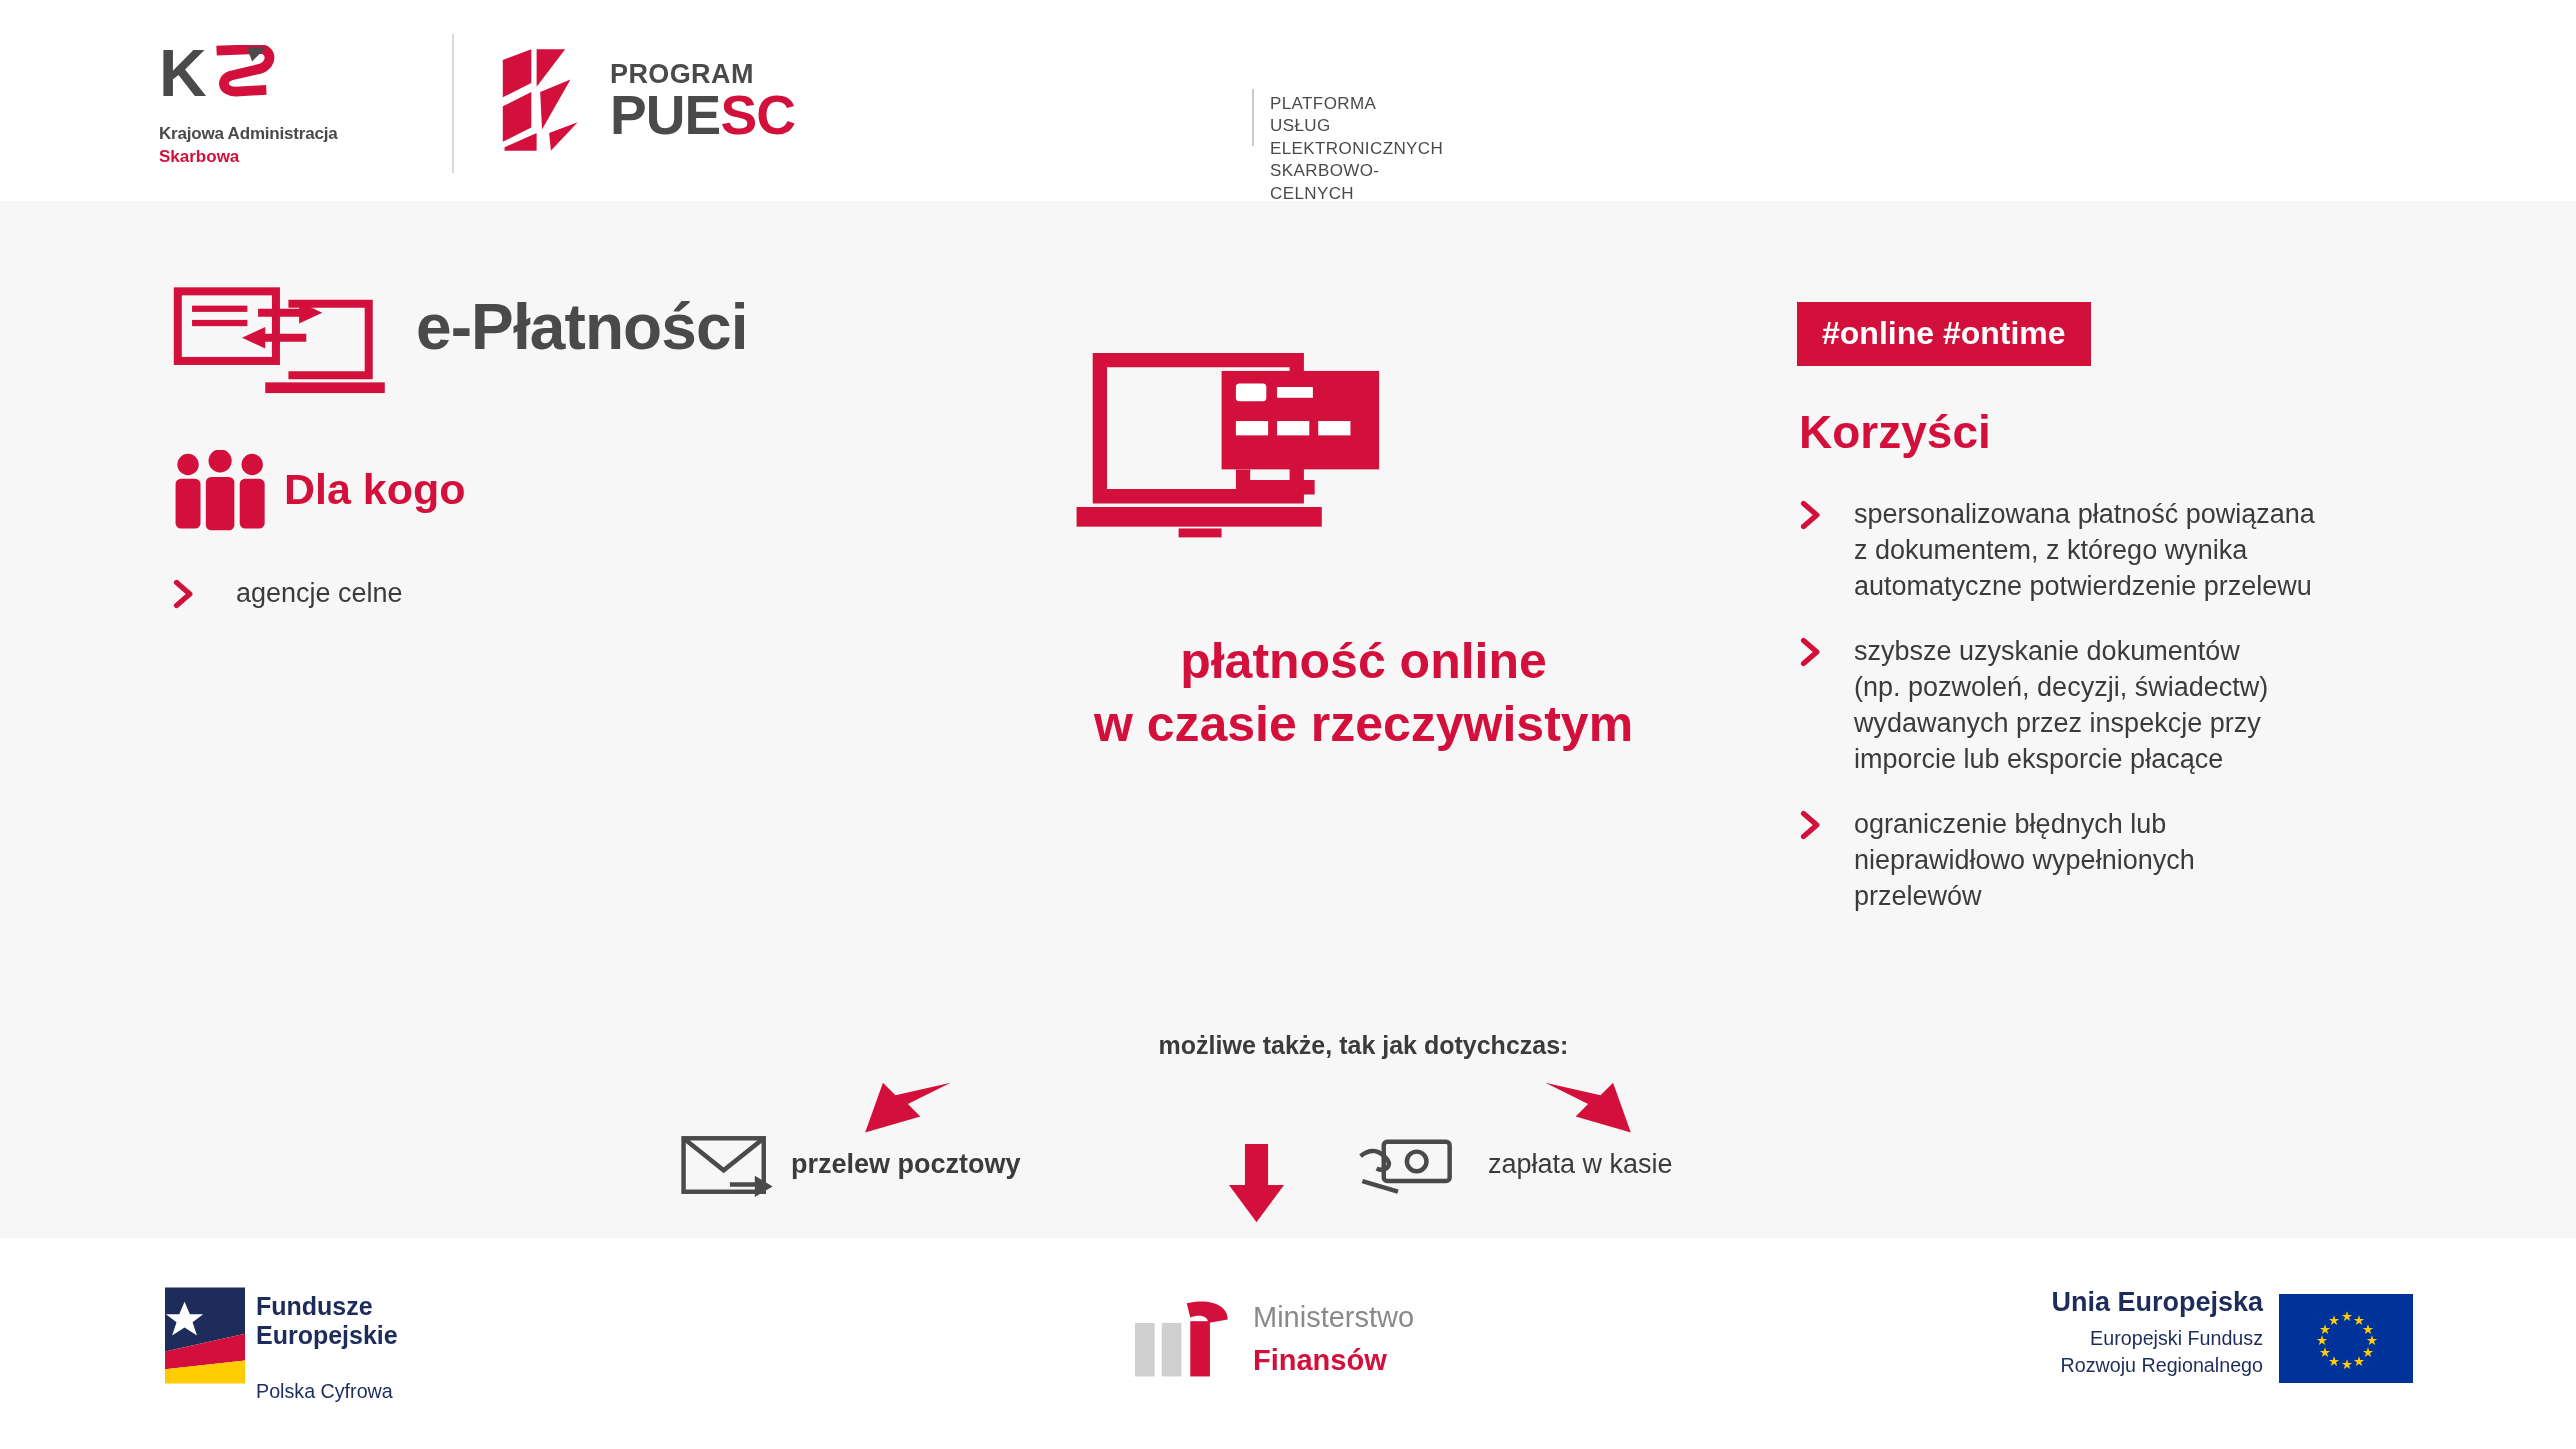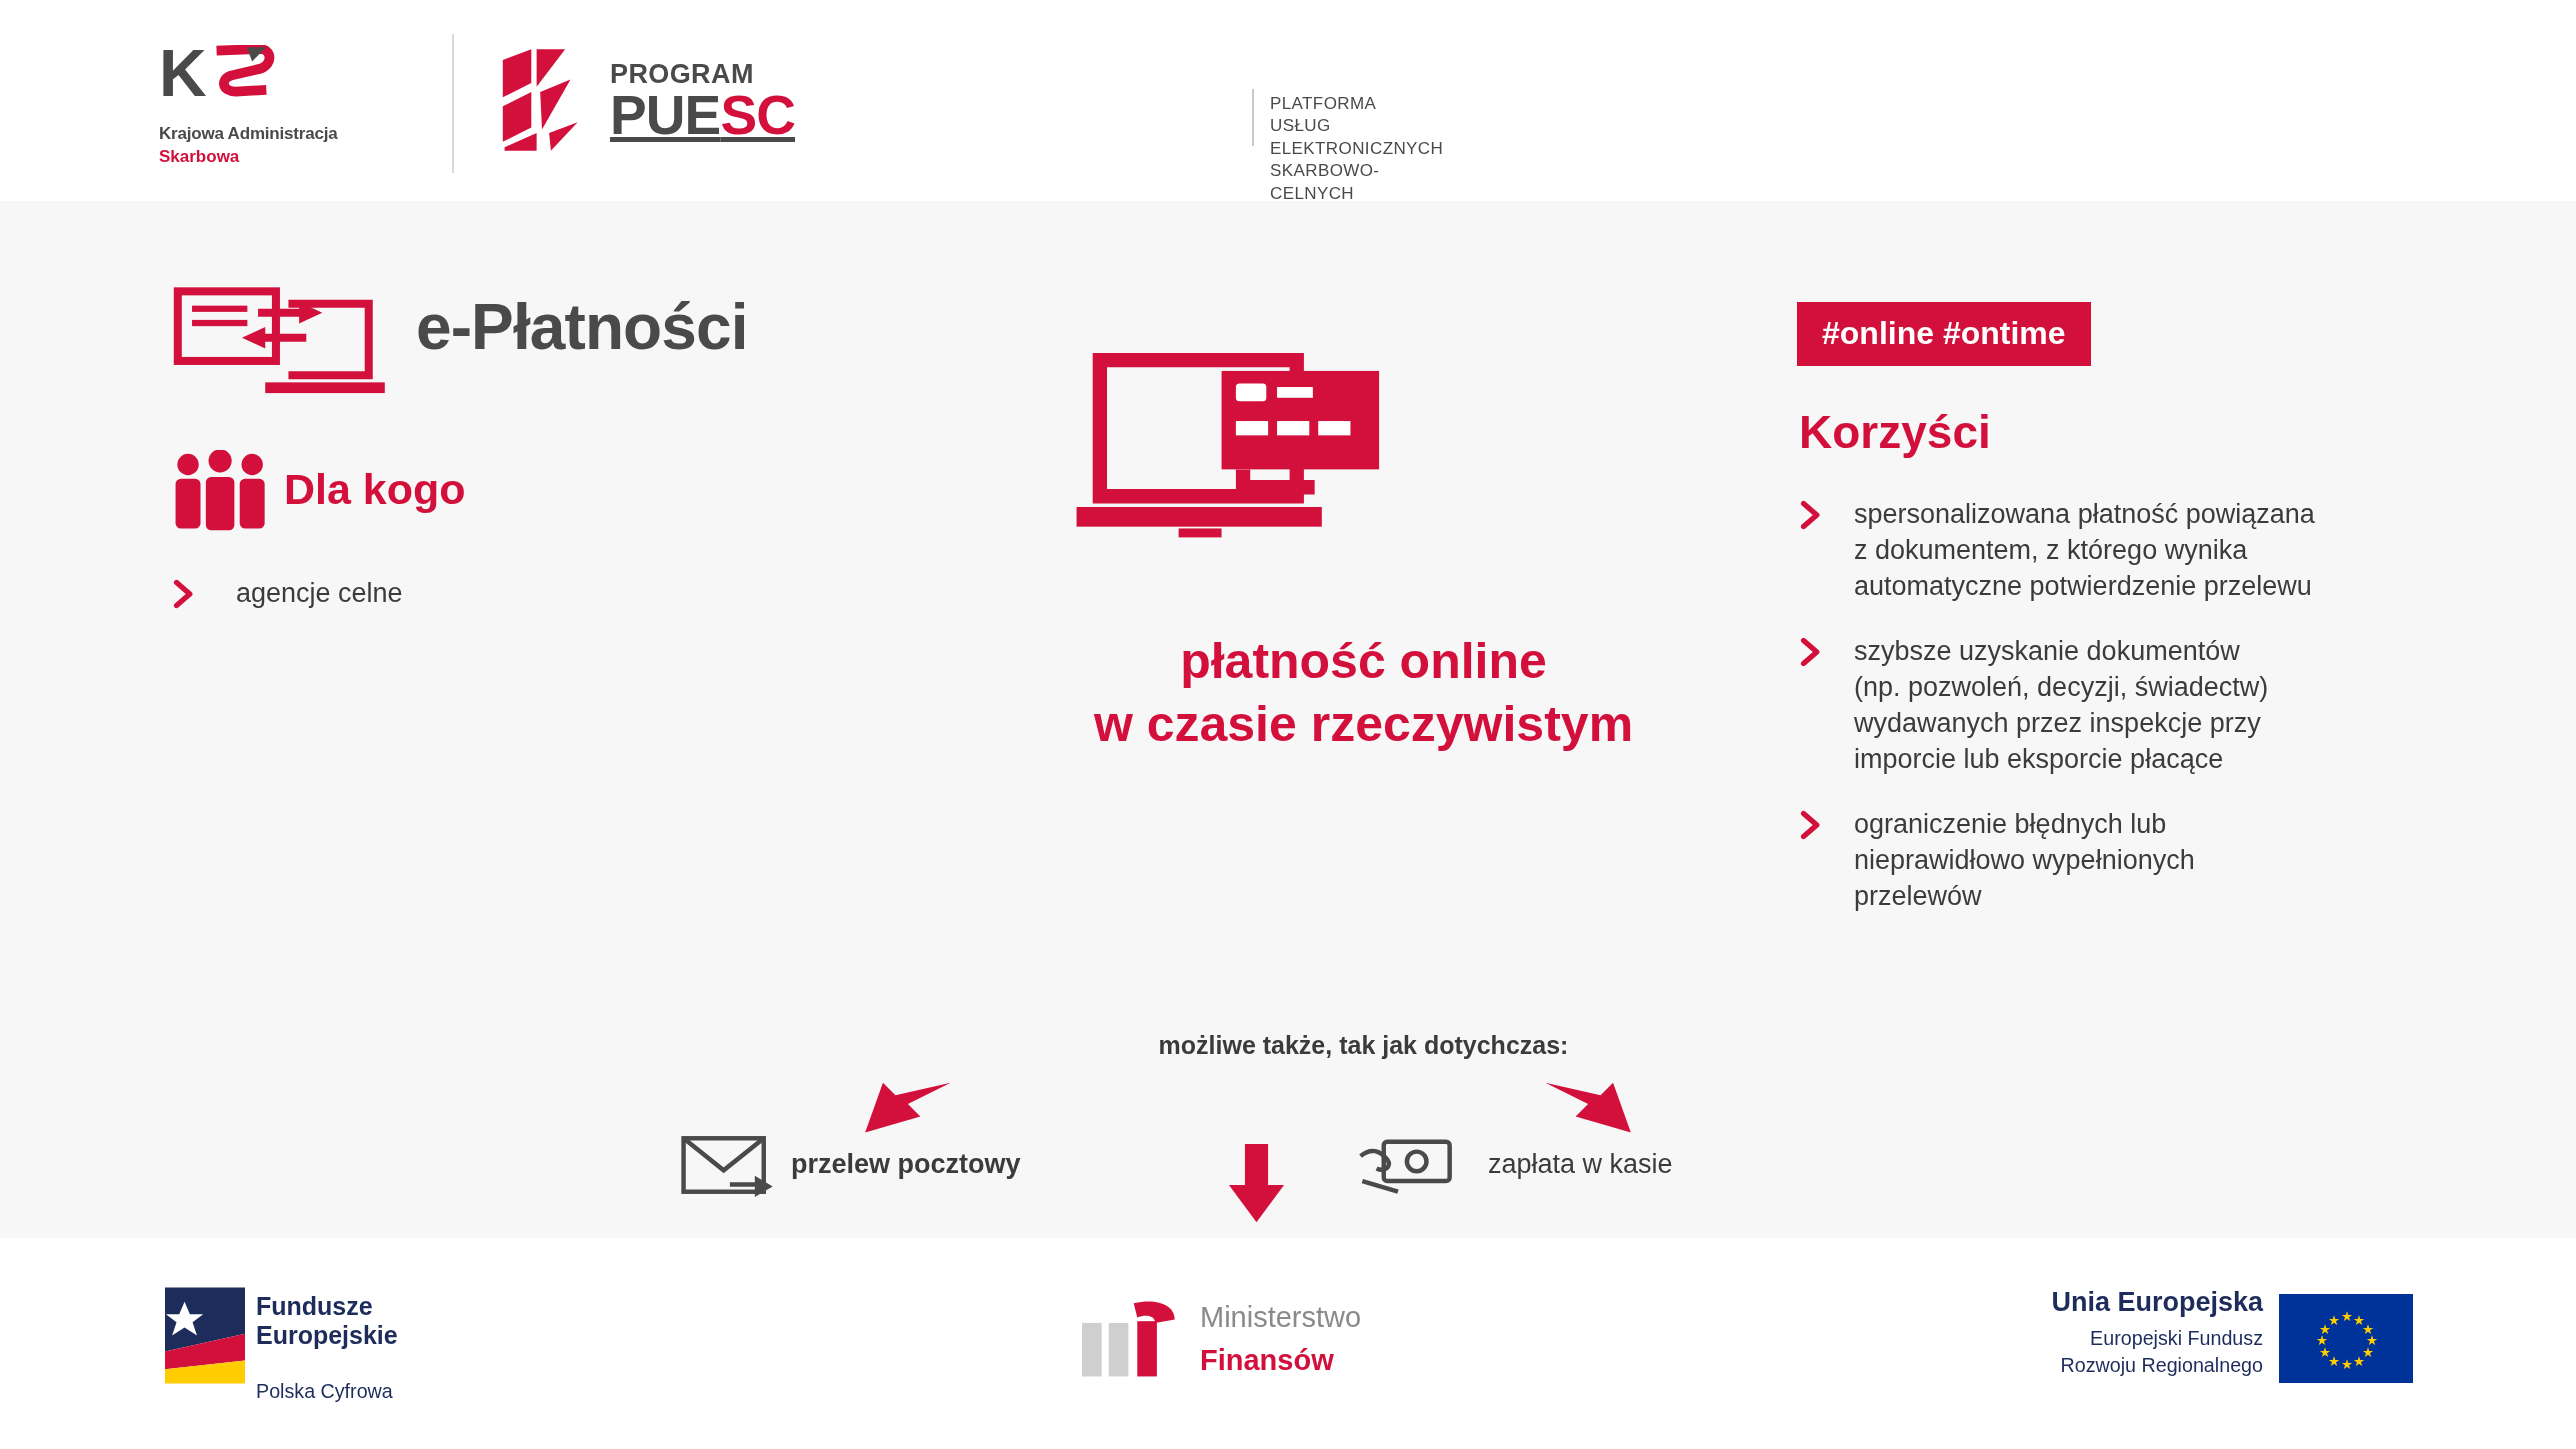--- a/index.html
+++ b/index.html
@@ -61,21 +61,21 @@
     width: 98px; height: 106px;
   }
   .puesc-program {
     position: absolute; left: 109px; top: 16px;
     font-size: 27px; font-weight: bold; color: #4a4a4a;
     letter-spacing: 0.4px;
   }
   .puesc-word {
     position: absolute; left: 109px; top: 45px;
     font-size: 55px; font-weight: bold; color: #4a4a4a;
-    letter-spacing: -0.9px; line-height: 55px; text-decoration: underline;
+    letter-spacing: -0.9px; line-height: 55px;
   }
   .puesc-word .sc { color: #d3103c; }
   .puesc-sub-divider {
     position: absolute; left: 751px; top: 46px;
     width: 1.8px; height: 57px; background: #c9c9c9;
   }
   .puesc-sub {
     position: absolute; left: 769px; top: 50px;
     font-size: 17px; color: #4a4a4a; line-height: 22.4px;
     letter-spacing: 0.4px;
@@ -171,21 +171,21 @@
   .fe-logo { position: absolute; left: 165px; top: 49px; width: 286px; height: 107px; }
   .fe-flag { position: absolute; left: 0; top: 0; width: 80px; height: 97px; }
   .fe-t1 {
     position: absolute; left: 91px; top: 5.4px;
     font-size: 25px; font-weight: bold; color: #1d2c5b; line-height: 29px;
   }
   .fe-t2 {
     position: absolute; left: 91px; top: 93px;
     font-size: 19.7px; color: #1d2c5b;
   }
-  .mf-logo { position: absolute; left: 1082px; top: 54px; width: 340px; height: 98px; }
+  .mf-logo { position: absolute; left: 1135px; top: 54px; width: 340px; height: 98px; }
   .mf-mark { position: absolute; left: 0; top: 3.6px; width: 107px; height: 86px; }
   .mf-t1 {
     position: absolute; left: 118px; top: 9px;
     font-size: 29px; color: #8a8a8a;
   }
   .mf-t2 {
     position: absolute; left: 118px; top: 52px;
     font-size: 29px; font-weight: bold; color: #d3103c;
   }
   .ue-logo { position: absolute; left: 2039px; top: 49px; width: 376px; height: 107px; }

